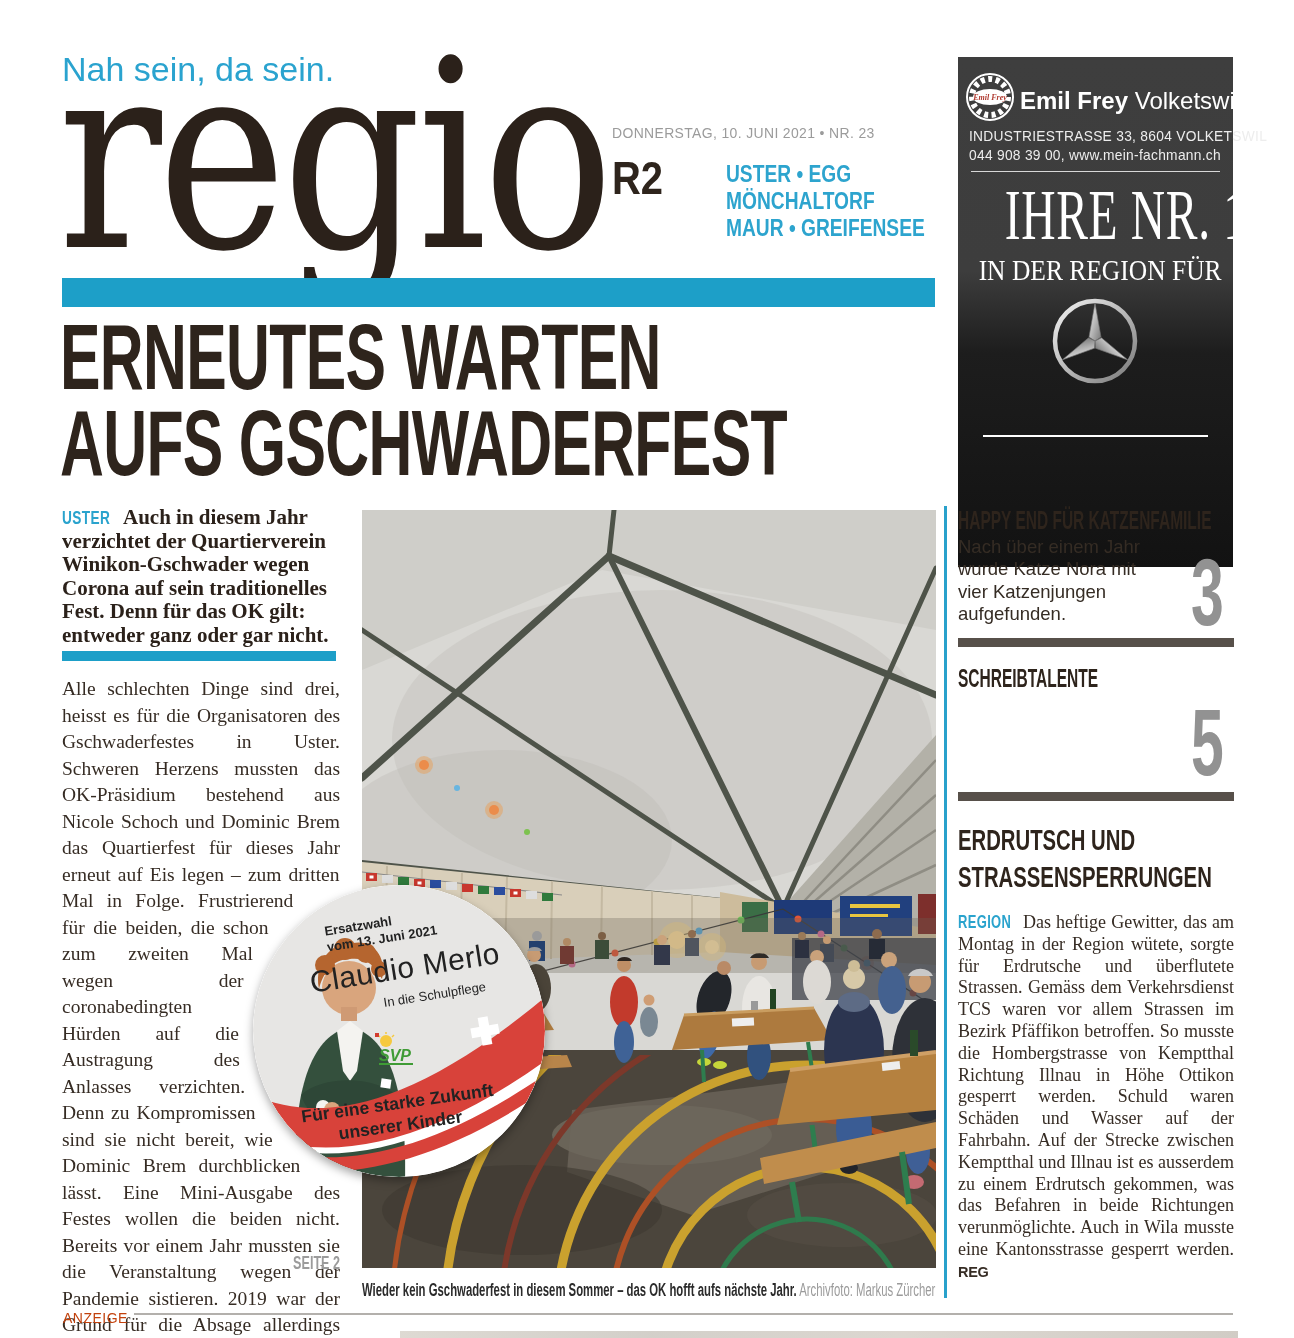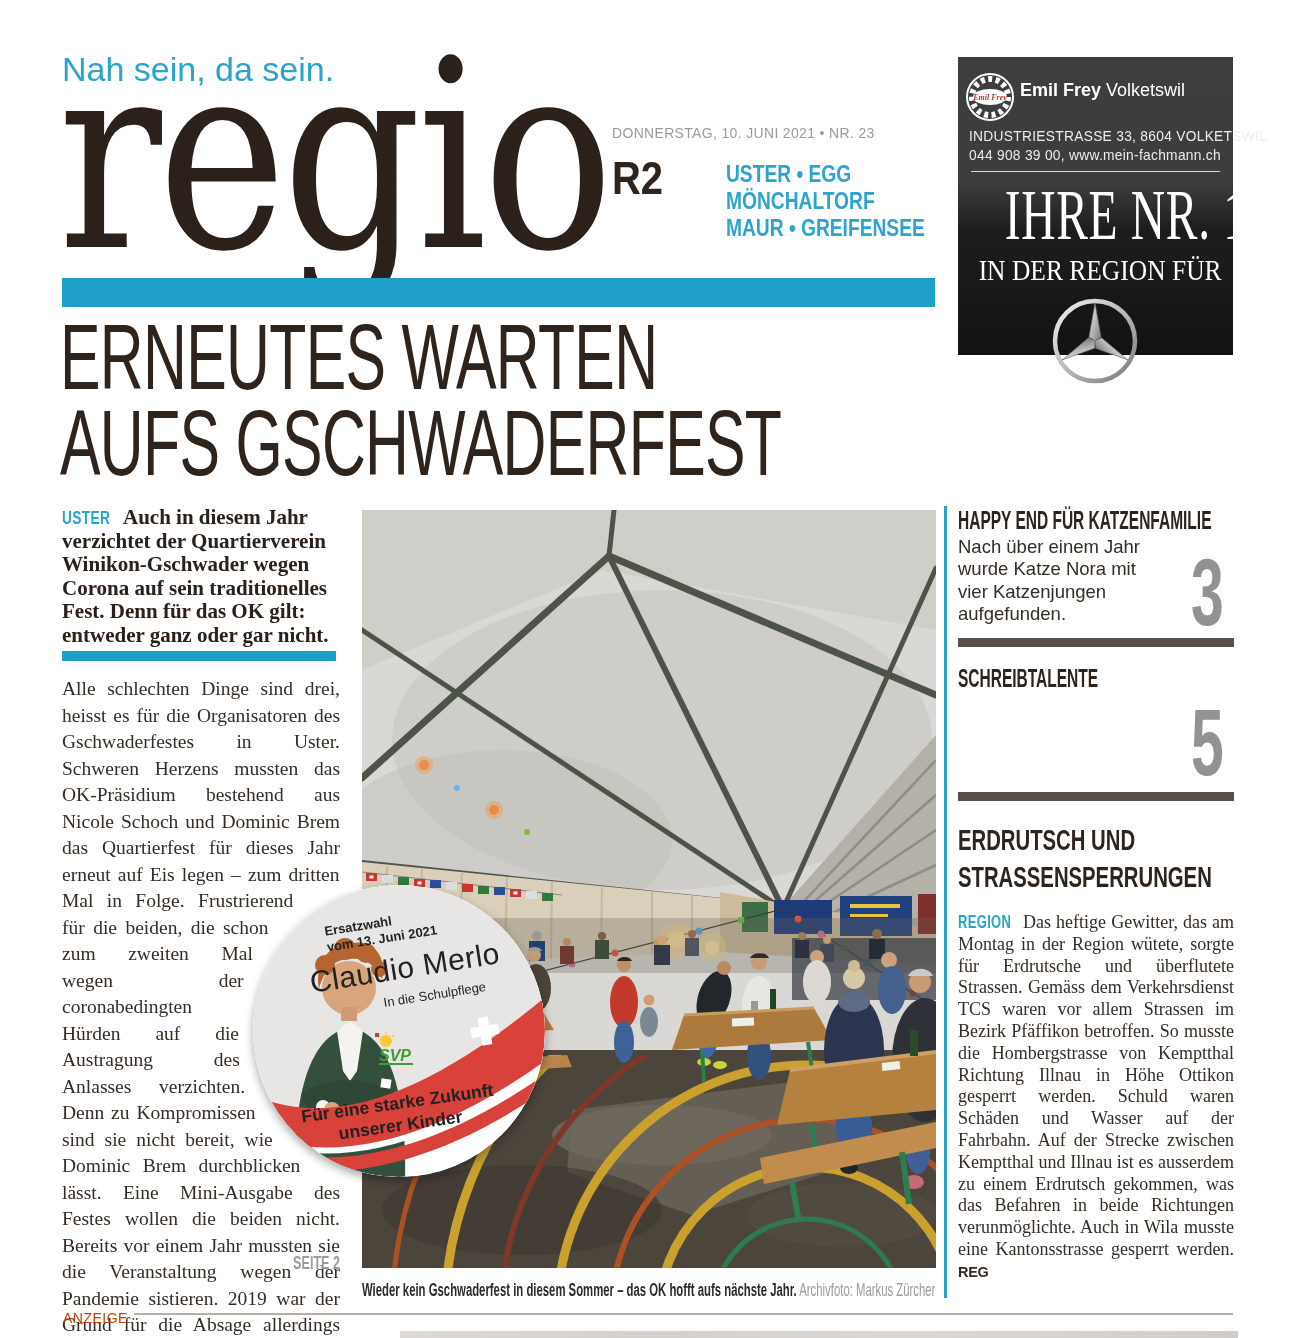--- a/index.html
+++ b/index.html
@@ -16,40 +16,40 @@
         color:#2b211a;letter-spacing:-5px;transform:scaleX(.83);transform-origin:0 0;}
   .dateline{left:612px;top:124px;font-size:15.5px;color:#9b9b9b;letter-spacing:.4px;
         transform:scaleX(.9);transform-origin:0 0;}
   .edition{left:612px;top:154px;font-size:47px;font-weight:bold;color:#2e241c;line-height:1;
         transform:scaleX(.85);transform-origin:0 0;}
   .regions{left:686px;top:160px;color:#2da4ce;font-weight:bold;font-size:24px;line-height:27px;margin-left:40px;}
   .regions div{transform:scaleX(.8);transform-origin:0 0;white-space:nowrap;}
   .cyanband{left:62px;top:278px;width:873px;height:29px;background:#1d9fc8;}
 
   
-  .dealer{left:958px;top:57px;width:275px;height:298px;color:#fff;
+  .dealer{left:958px;top:57px;width:275px;height:510px;color:#fff;
      background:linear-gradient(#3e3e3e 0%,#3d3d3d 42%,#1d1d1d 58%,#121212 100%);}
-  .dealer .name{position:absolute;left:62px;top:23px;font-size:18px;}
+  .dealer .name{position:absolute;left:62px;top:30px;font-size:24px;}
   .dealer .name b{font-weight:bold;}
   .dealer .addr{position:absolute;left:11px;top:70px;font-size:14.5px;line-height:19px;
      color:#ededed;transform:scaleX(.95);transform-origin:0 0;white-space:nowrap;letter-spacing:.3px;}
   .dealer .rule{position:absolute;left:13px;top:114px;width:249px;border-top:1.5px solid rgba(255,255,255,.8);}
   .dealer .claim1{position:absolute;left:0;top:122px;width:275px;text-align:center;
      font-family:"Liberation Serif",serif;font-size:72px;line-height:72px;letter-spacing:1px;
      transform:scaleX(.66);transform-origin:50% 0;white-space:nowrap;}
   .dealer .claim2{position:absolute;left:0;top:196px;width:275px;text-align:center;
      font-family:"Liberation Serif",serif;font-size:30px;transform:scaleX(.85);transform-origin:50% 0;white-space:nowrap;}
   .dealer .star{position:absolute;left:87px;top:238px;}
   .dealer .brand{position:absolute;left:0;top:332px;width:275px;text-align:center;
      font-family:"Liberation Serif",serif;font-size:33px;}
   .dealer .brandline{position:absolute;left:25px;top:378px;width:225px;border-top:2px solid #fff;}
   .eflogo{position:absolute;left:6px;top:14px;}
 
   
-  .headline{left:60px;top:314px;color:#2e241c;font-weight:normal;font-size:92px;line-height:86px;}
+  .headline{left:60px;top:314px;color:#2e241c;font-weight:bold;font-size:92px;line-height:86px;}
   .headline div{transform:scaleX(.66);transform-origin:0 0;white-space:nowrap;letter-spacing:-1px;}
   .lead{left:62px;top:506px;width:300px;font-family:"Liberation Serif",serif;font-weight:bold;
      font-size:21px;line-height:23.6px;color:#2b211a;}
   .kicker{display:inline-block;font-family:"Liberation Sans",sans-serif;font-weight:bold;
      font-size:19px;color:#2aa3cd;transform:scaleX(.72);transform-origin:0 70%;margin-right:-10px;letter-spacing:.5px;}
   .cyanrule{left:62px;top:651px;width:274px;height:10px;background:#1d9fc8;}
   .column{left:62px;top:676px;width:278px;height:604px;}
   .column p{margin:0;font-family:"Liberation Serif",serif;font-size:19.5px;line-height:26.5px;
      text-align:justify;color:#362c24;hyphens:auto;}
   .wrap-spacer{float:right;width:96px;height:505px;margin-left:8px;

